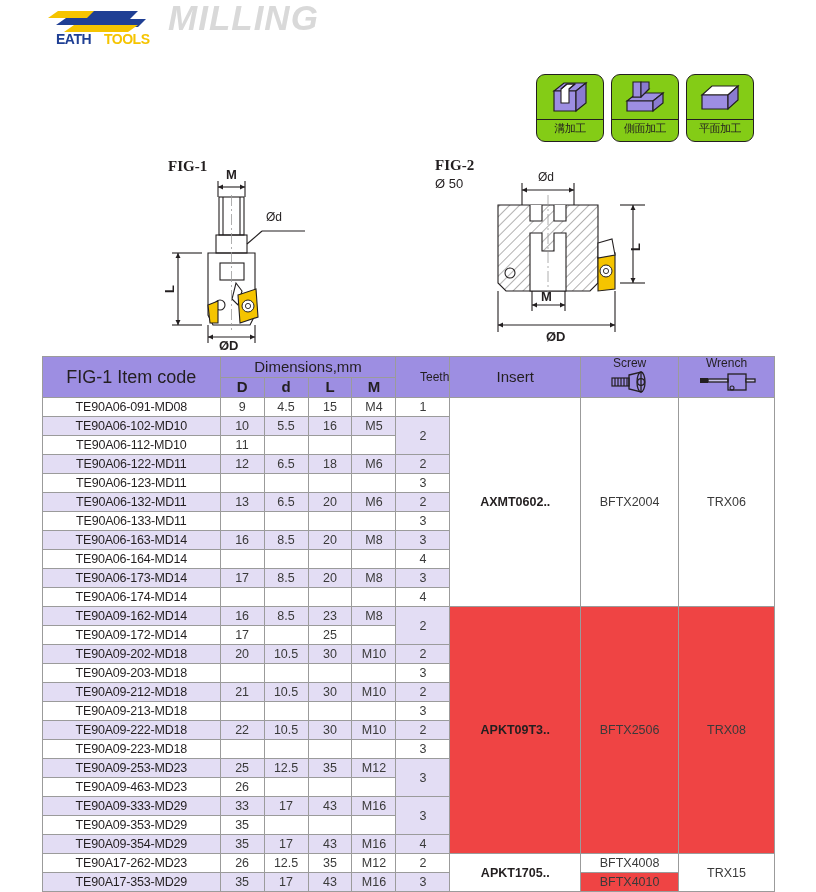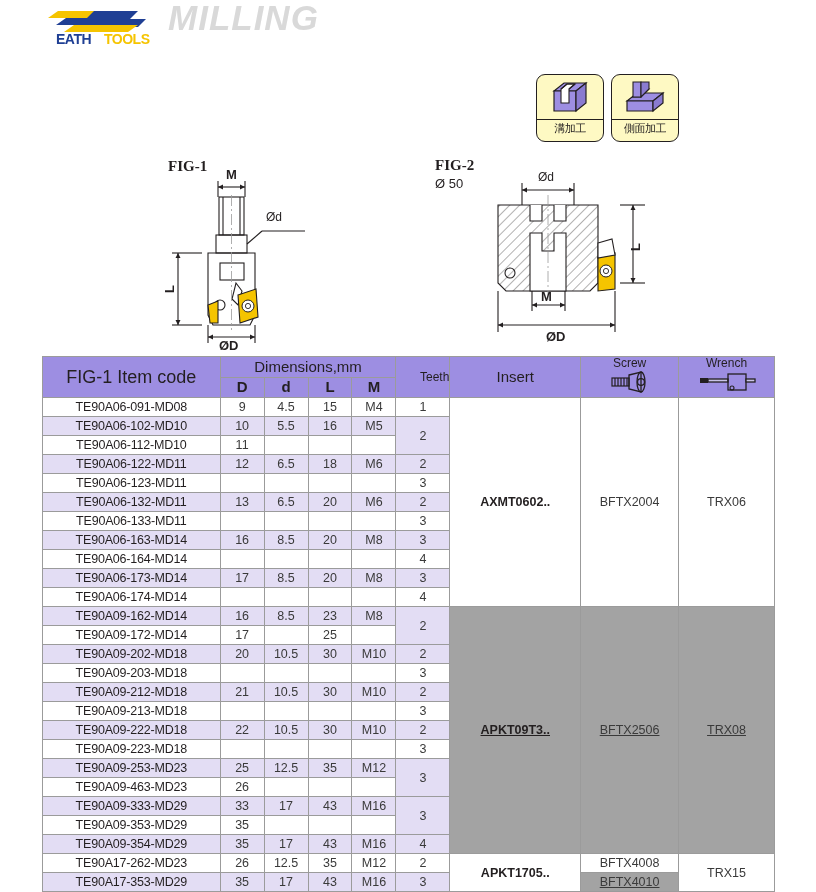--- a/index.html
+++ b/index.html
@@ -16,21 +16,21 @@
     position:absolute;left:168px;top:-2px;
     font-size:35px;font-style:italic;font-weight:bold;
     letter-spacing:1px;color:#d9d9d9;
     font-family:"Liberation Sans","DejaVu Sans",sans-serif;
   }
 
   
   .ops{position:absolute;left:536px;top:74px;display:flex;gap:7px;}
   .op{
     width:68px;height:68px;border:1.4px solid #231f20;border-radius:9px;
-    background:#fef9c3;display:flex;flex-direction:column;align-items:center;
+    background:#84cc16;display:flex;flex-direction:column;align-items:center;
     justify-content:flex-start;box-sizing:border-box;overflow:hidden;
   }
   .op-art{height:44px;display:flex;align-items:center;justify-content:center;}
   .op-label{
     width:100%;border-top:1.3px solid #231f20;text-align:center;
     font-size:11px;line-height:17px;height:17px;
     font-family:"DejaVu Sans",sans-serif;letter-spacing:-0.5px;
   }
 
   
@@ -64,21 +64,21 @@
   .hdr-txt{display:block;font-size:12px;line-height:13px;}
 
   td.code{
     font-weight:bold;font-size:12.5px;letter-spacing:-0.2px;color:#231f20;
   }
   td.num{font-size:12.5px;color:#3a3a3a;}
   td.teeth{font-size:12.5px;color:#3a3a3a;}
   td.grp{font-size:12.5px;color:#3a3a3a;vertical-align:top;padding-top:1px;}
   td.grp.bold{font-weight:bold;color:#231f20;}
   tr.alt td{background:#e3ddf4;}
-  tr.alt td.grp{background:#a3a3a3;text-decoration:underline;}
+  tr.alt td.grp{background:#ef4444;}
   .outer-top{border-top:2px solid #8f8f8f;}
 </style>
 </head>
 <body>
 
 <div class="page">
 
   <div class="logo-wrap">
     <svg width="160" height="40" viewBox="0 0 160 40">
       <g>
@@ -117,20 +117,30 @@
           <polygon points="4,24 30,24 30,34 4,34" fill="#9d8ee2" stroke="#231f20" stroke-width="1.2"></polygon>
           <polygon points="30,24 40,16 40,26 30,34" fill="#8a7bd0" stroke="#231f20" stroke-width="1.2"></polygon>
           <polygon points="10,20 18,12 26,12 18,20" fill="#b3a6ea" stroke="#231f20" stroke-width="1.1"></polygon>
           <polygon points="10,20 18,20 18,5 10,5" fill="#9d8ee2" stroke="#231f20" stroke-width="1.1"></polygon>
           <polygon points="18,5 26,5 26,12 18,20" fill="#8a7bd0" stroke="#231f20" stroke-width="1.1"></polygon>
         </svg>
       </div>
       <div class="op-label">側面加工</div>
     </div>
 
+    <div class="op">
+      <div class="op-art">
+        <svg width="44" height="40" viewBox="0 0 44 40">
+          <polygon points="4,18 14,9 40,9 30,18" fill="#ffffff" stroke="#231f20" stroke-width="1.2"></polygon>
+          <polygon points="4,18 30,18 30,32 4,32" fill="#9d8ee2" stroke="#231f20" stroke-width="1.2"></polygon>
+          <polygon points="30,18 40,9 40,23 30,32" fill="#8a7bd0" stroke="#231f20" stroke-width="1.2"></polygon>
+        </svg>
+      </div>
+      <div class="op-label">平面加工</div>
+    </div>
   </div>
 
   <div class="fig-label" id="fig1-label">FIG-1</div>
   <div class="fig-art" id="fig1-art">
     <svg width="200" height="185" viewBox="0 0 200 185">
       <g stroke="#231f20" fill="none" stroke-width="1.1">
 
         <line x1="68" y1="22" x2="95" y2="22"></line>
         <polygon points="68,22 73,19.5 73,24.5" fill="#231f20" stroke="none"></polygon>
         <polygon points="95,22 90,19.5 90,24.5" fill="#231f20" stroke="none"></polygon>

